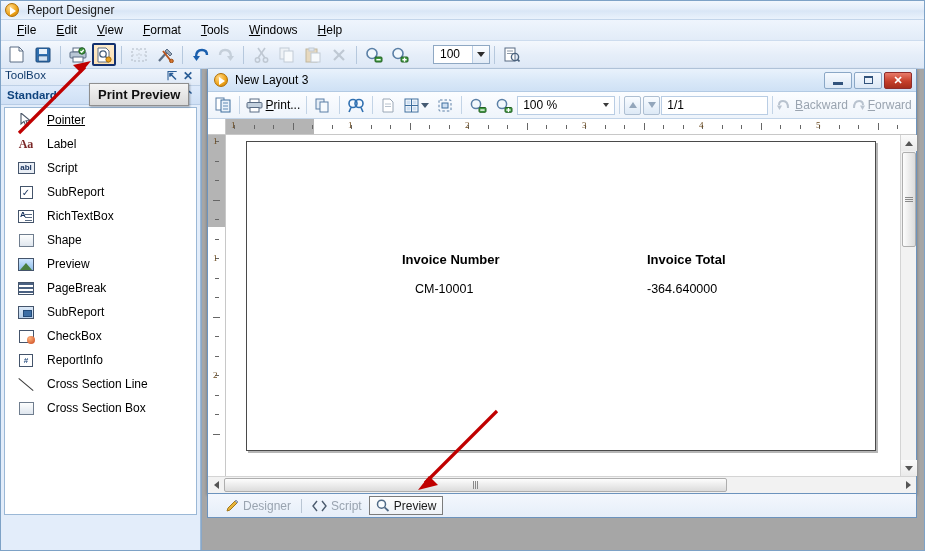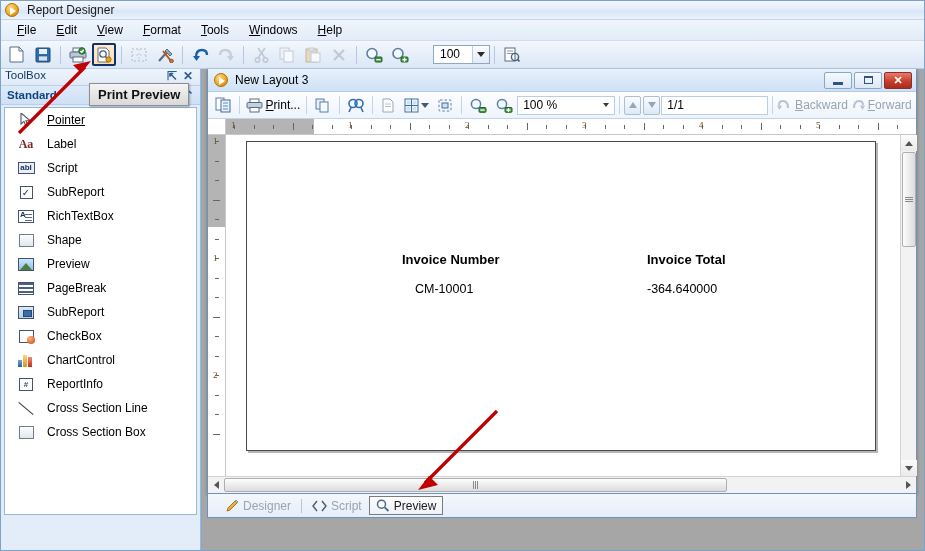--- a/index.html
+++ b/index.html
@@ -725,30 +725,20 @@
           <span class="lbl">SubReport</span>
         </div>
 
         <div class="tbx-item">
           <span class="ico">
               <span class="ic-ole"></span>
             </span>
           <span class="lbl">CheckBox</span>
         </div>
 
-        <div class="tbx-item">
-          <span class="ico">
-              <span class="ic-chart">
-                <i></i>
-                <i></i>
-                <i></i>
-              </span>
-            </span>
-          <span class="lbl">ChartControl</span>
-        </div>
 
         <div class="tbx-item">
           <span class="ico">
               <span class="ic-rinfo">#</span>
             </span>
           <span class="lbl">ReportInfo</span>
         </div>
 
         <div class="tbx-item">
           <span class="ico">

